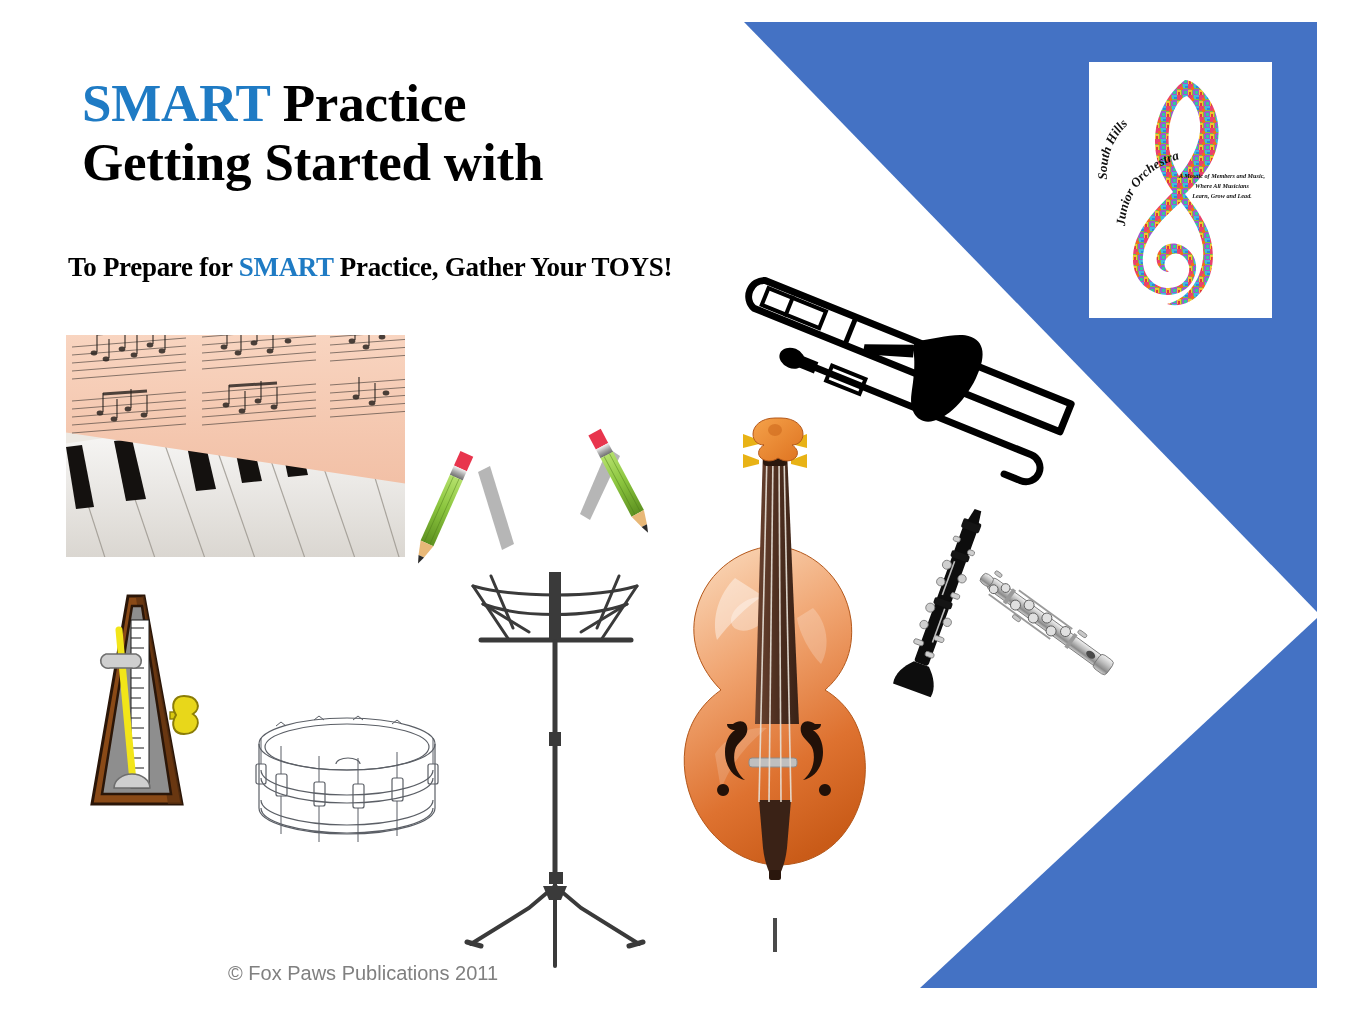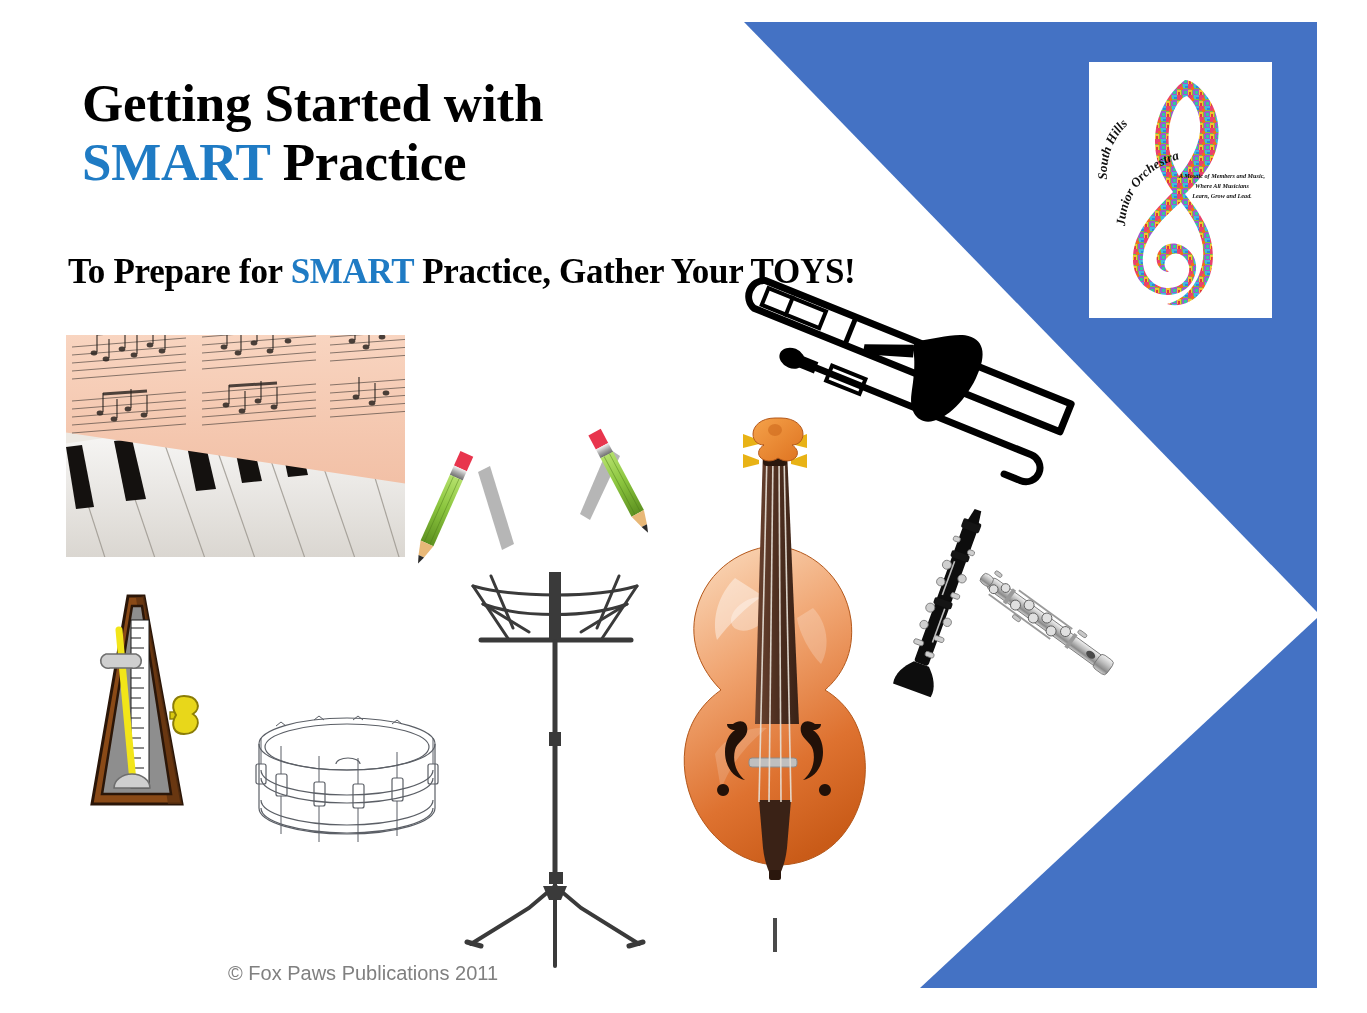--- a/index.html
+++ b/index.html
@@ -11,21 +11,21 @@
   
   .blue-chevron{position:absolute;top:0;left:0;width:1367px;height:1013px;
                 pointer-events:none;}
 
   
   .title-block{position:absolute;left:82px;top:74px;width:660px;}
   .title-line{font-weight:bold;font-size:53px;line-height:1.12;
               color:#000000;letter-spacing:-0.2px;white-space:nowrap;}
   .smart{color:#1F7BC4;}
   .subtitle{position:absolute;left:68px;top:252px;width:900px;
-            font-weight:bold;font-size:35px;color:#000000;white-space:nowrap;
+            font-weight:bold;font-size:27px;color:#000000;white-space:nowrap;
             letter-spacing:-0.3px;}
 
   
   .logo-card{position:absolute;left:1089px;top:62px;width:183px;height:256px;
              background:#ffffff;overflow:hidden;}
   .logo-card svg{display:block;}
 
   
   .art{position:absolute;}
   .art svg{display:block;overflow:visible;}
@@ -59,22 +59,22 @@
 <body>
 
 <div id="slide">
 
   <svg class="blue-chevron" viewBox="0 0 1367 1013" preserveAspectRatio="none" aria-hidden="true">
     <polygon points="744,22 1317,22 1317,612" fill="#4472C4"></polygon>
     <polygon points="1317,618 1317,988 920,988" fill="#4472C4"></polygon>
   </svg>
 
   <div class="title-block">
+    <div class="title-line"><span class="smart">SMART</span><span> Practice</span></div>
     <div class="title-line">Getting Started with</div>
-    <div class="title-line"><span class="smart">SMART</span><span> Practice</span></div>
   </div>
 
   <div class="subtitle"><span>To Prepare for </span><span class="smart">SMART</span><span> Practice, Gather Your TOYS!</span></div>
 
   <div class="logo-card">
     <svg viewBox="0 0 183 256" width="183" height="256" aria-hidden="true">
       <defs>
 
         <pattern id="mosaic" width="11" height="11" patternUnits="userSpaceOnUse">
           <rect width="11" height="11" fill="#7BC043"></rect>

